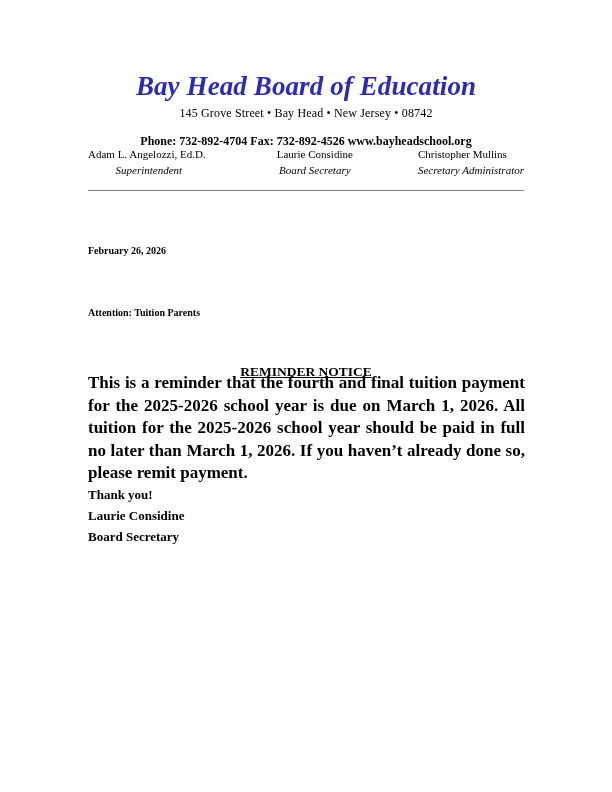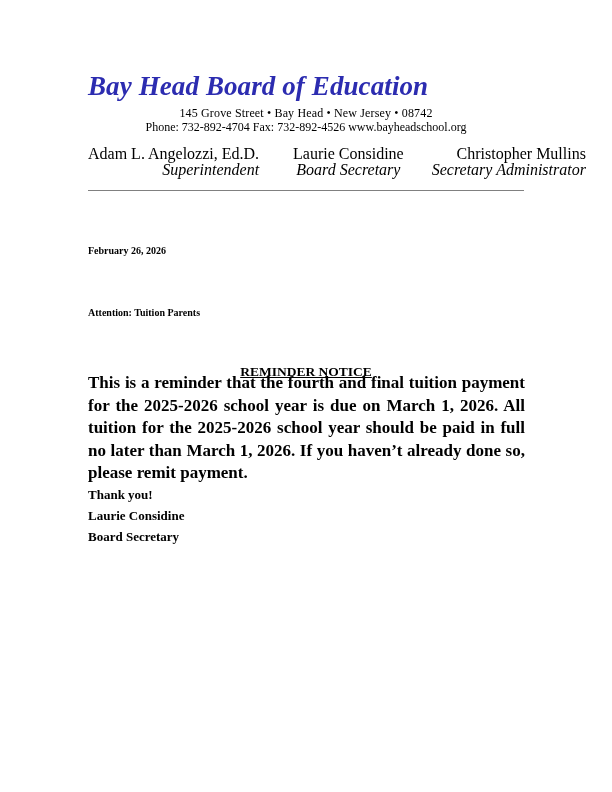--- a/index.html
+++ b/index.html
@@ -27,68 +27,69 @@
 
   
   .letterhead {
     position: absolute;
     left: 88px;
     top: 70px;
     width: 436px;
   }
 
   .org-title {
-    text-align: left;
+    text-align: center;
     font-weight: bold;
     font-style: italic;
     font-size: 27px;
     line-height: 32px;
     letter-spacing: 0.1px;
     color: #2c2cb0;
     white-space: nowrap;
   }
 
   .contact-line {
     text-align: center;
     font-size: 12px;
     line-height: 14px;
     color: #000000;
   }
   .contact-line.first {
     margin-top: 4px;
     letter-spacing: 0.15px;
   }
   .contact-line.second {
-    margin-top: 0;
+    margin-top: 14px;
+    font-weight: bold;
   }
 
   
   .staff-row {
     position: absolute;
     left: 88px;
     top: 146px;
     width: 436px;
     display: flex;
     justify-content: space-between;
     align-items: flex-start;
   }
   .staff-col {
-    font-size: 16px;
+    font-size: 11px;
     line-height: 16px;
   }
   .staff-col.left   { text-align: left;   flex: 0 0 auto; }
   .staff-col.center { text-align: center; flex: 0 0 auto; margin-left: 34px; }
-  .staff-col.right  { text-align: right;  flex: 0 0 auto; margin-left: 28px; }
+  .staff-col.right  { text-align: left;  flex: 0 0 auto; margin-left: 28px; }
 
   .staff-name { white-space: nowrap; }
   .staff-title {
     font-style: italic;
     white-space: nowrap;
   }
-  .staff-col.left .staff-title { text-align: right; padding-left: 4px; font-family: Liberation Serif, serif; }
+  .staff-col.left .staff-title { text-align: center; padding-left: 4px; font-family: Liberation Serif, serif; }
 
   .divider {
     position: absolute;
     left: 88px;
     top: 190px;
     width: 436px;
     height: 1px;
     background: #808080;
   }
 

